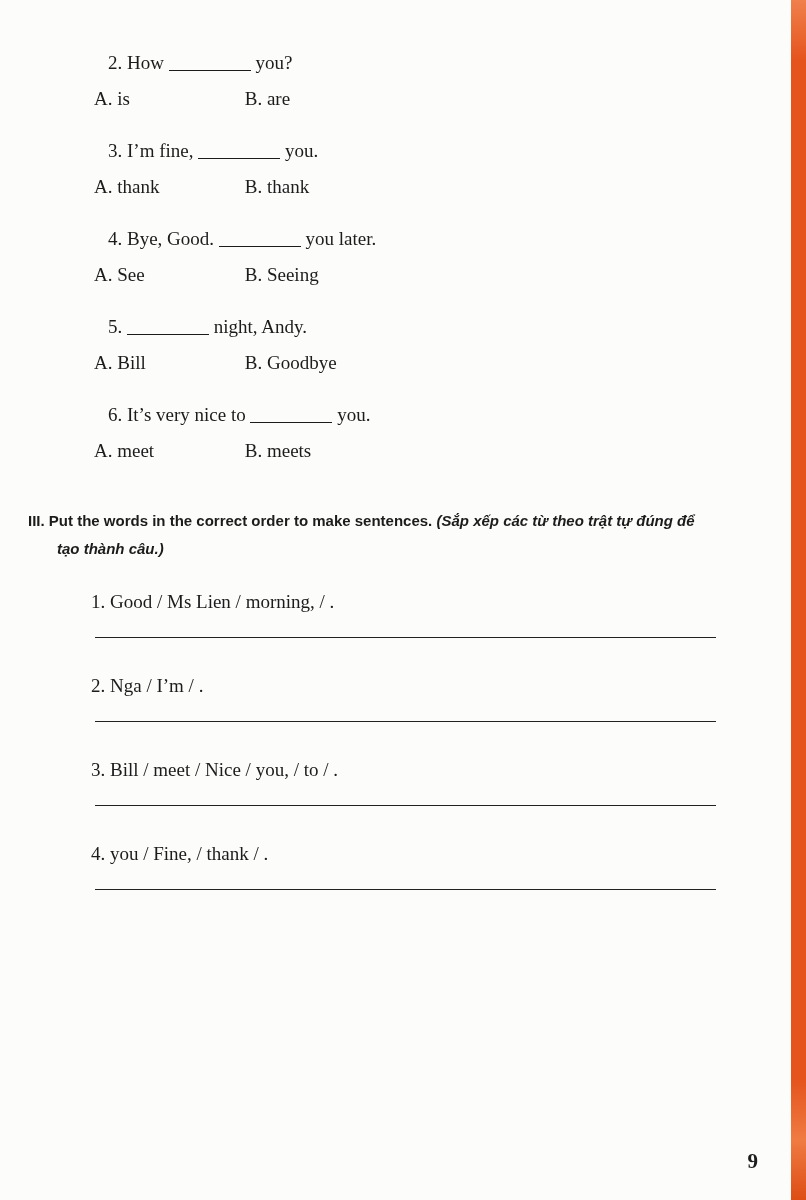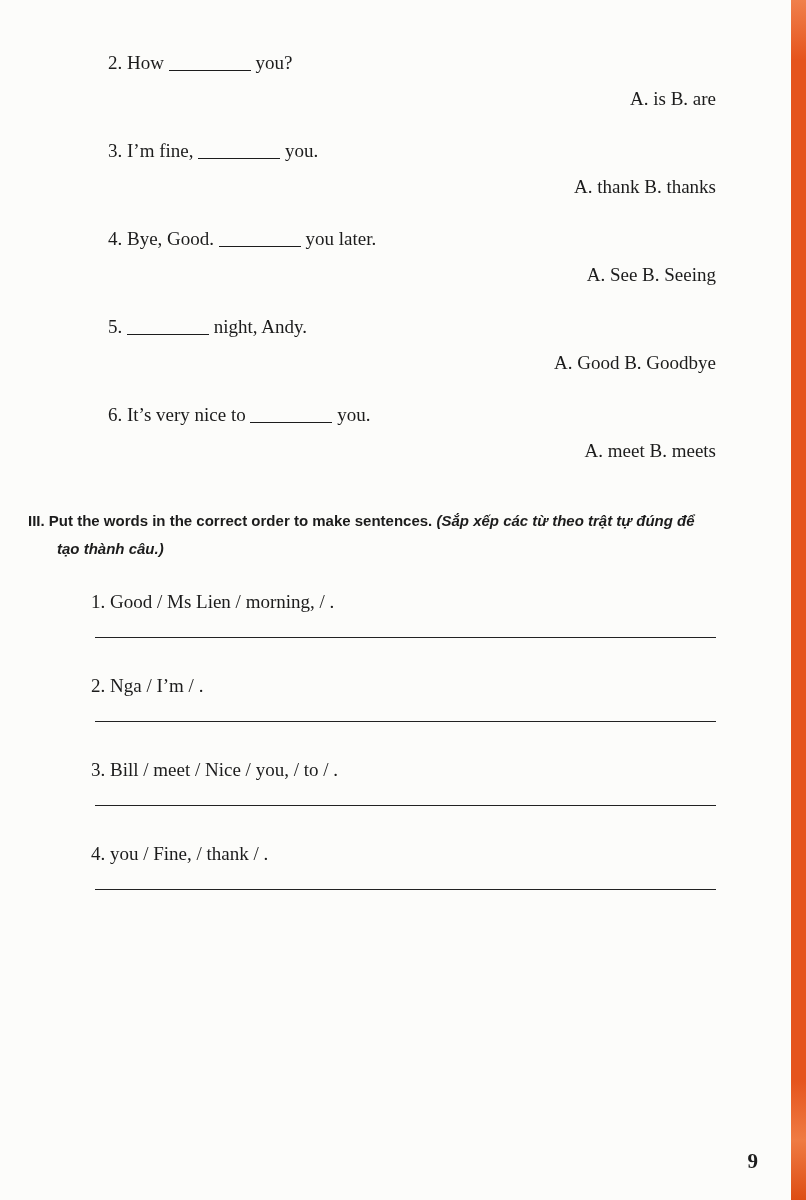--- a/index.html
+++ b/index.html
@@ -33,21 +33,20 @@
     display: inline-block;
     width: 82px;
     height: 5px;
     border-bottom: 1.6px solid #1c1c1c;
     transform: translateY(2px);
   }
   .opts {
     margin: 0 0 27px 30px;
     font-size: 19px;
     line-height: 25px;
-    text-align: right;
   }
   .opt-a {
     display: inline-block;
     width: 146px;
   }
   
   .sec-head {
     margin: 44px 0 26px -36px;
     padding-left: 29px;
     text-indent: -29px;
@@ -101,21 +100,21 @@
 
   <div class="mcq-item">
     <div class="q-line">
       <span>3.</span>
       <span>I’m fine,</span>
       <span class="blank"></span>
       <span>you.</span>
     </div>
     <div class="opts">
       <span class="opt-a">A. thank</span>
-      <span class="opt-b">B. thanks</span>
+      <span class="opt-b">B. thank</span>
     </div>
   </div>
 
   <div class="mcq-item">
     <div class="q-line">
       <span>4.</span>
       <span>Bye, Good.</span>
       <span class="blank"></span>
       <span>you later.</span>
     </div>
@@ -126,21 +125,21 @@
   </div>
 
   <div class="mcq-item">
     <div class="q-line">
       <span>5.</span>
       <span></span>
       <span class="blank"></span>
       <span>night, Andy.</span>
     </div>
     <div class="opts">
-      <span class="opt-a">A. Good</span>
+      <span class="opt-a">A. Bill</span>
       <span class="opt-b">B. Goodbye</span>
     </div>
   </div>
 
   <div class="mcq-item">
     <div class="q-line">
       <span>6.</span>
       <span>It’s very nice to</span>
       <span class="blank"></span>
       <span>you.</span>

